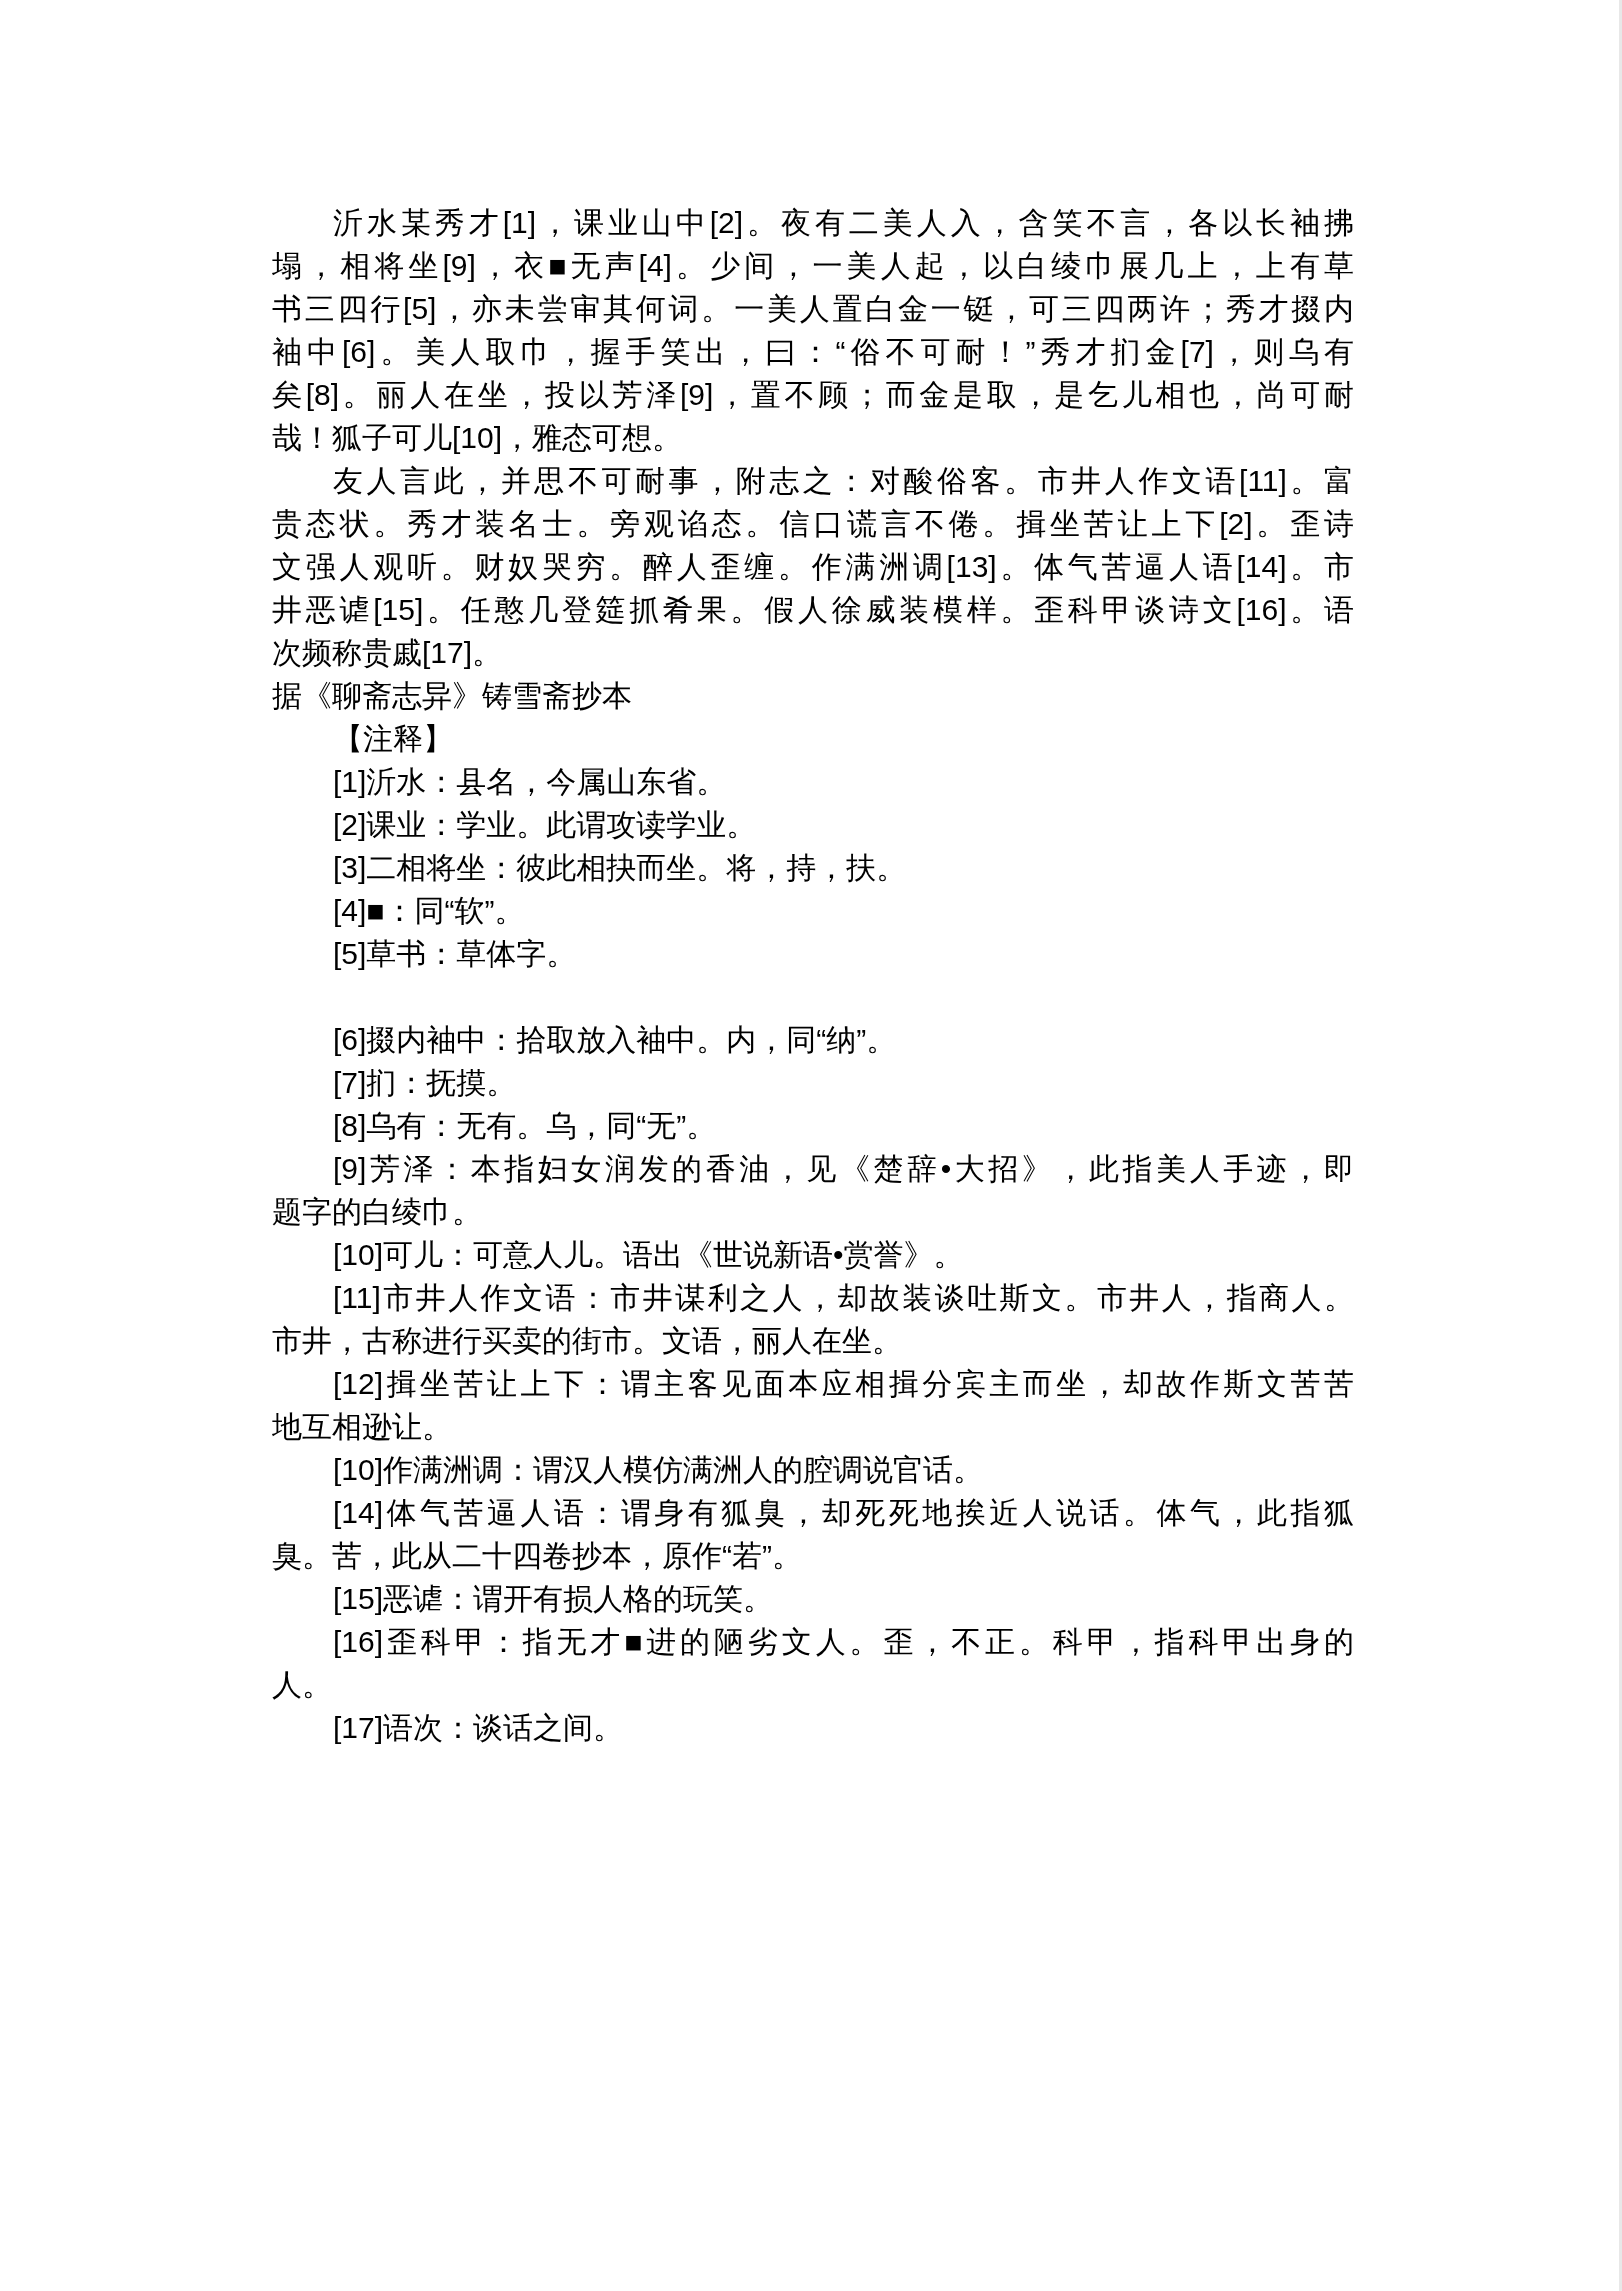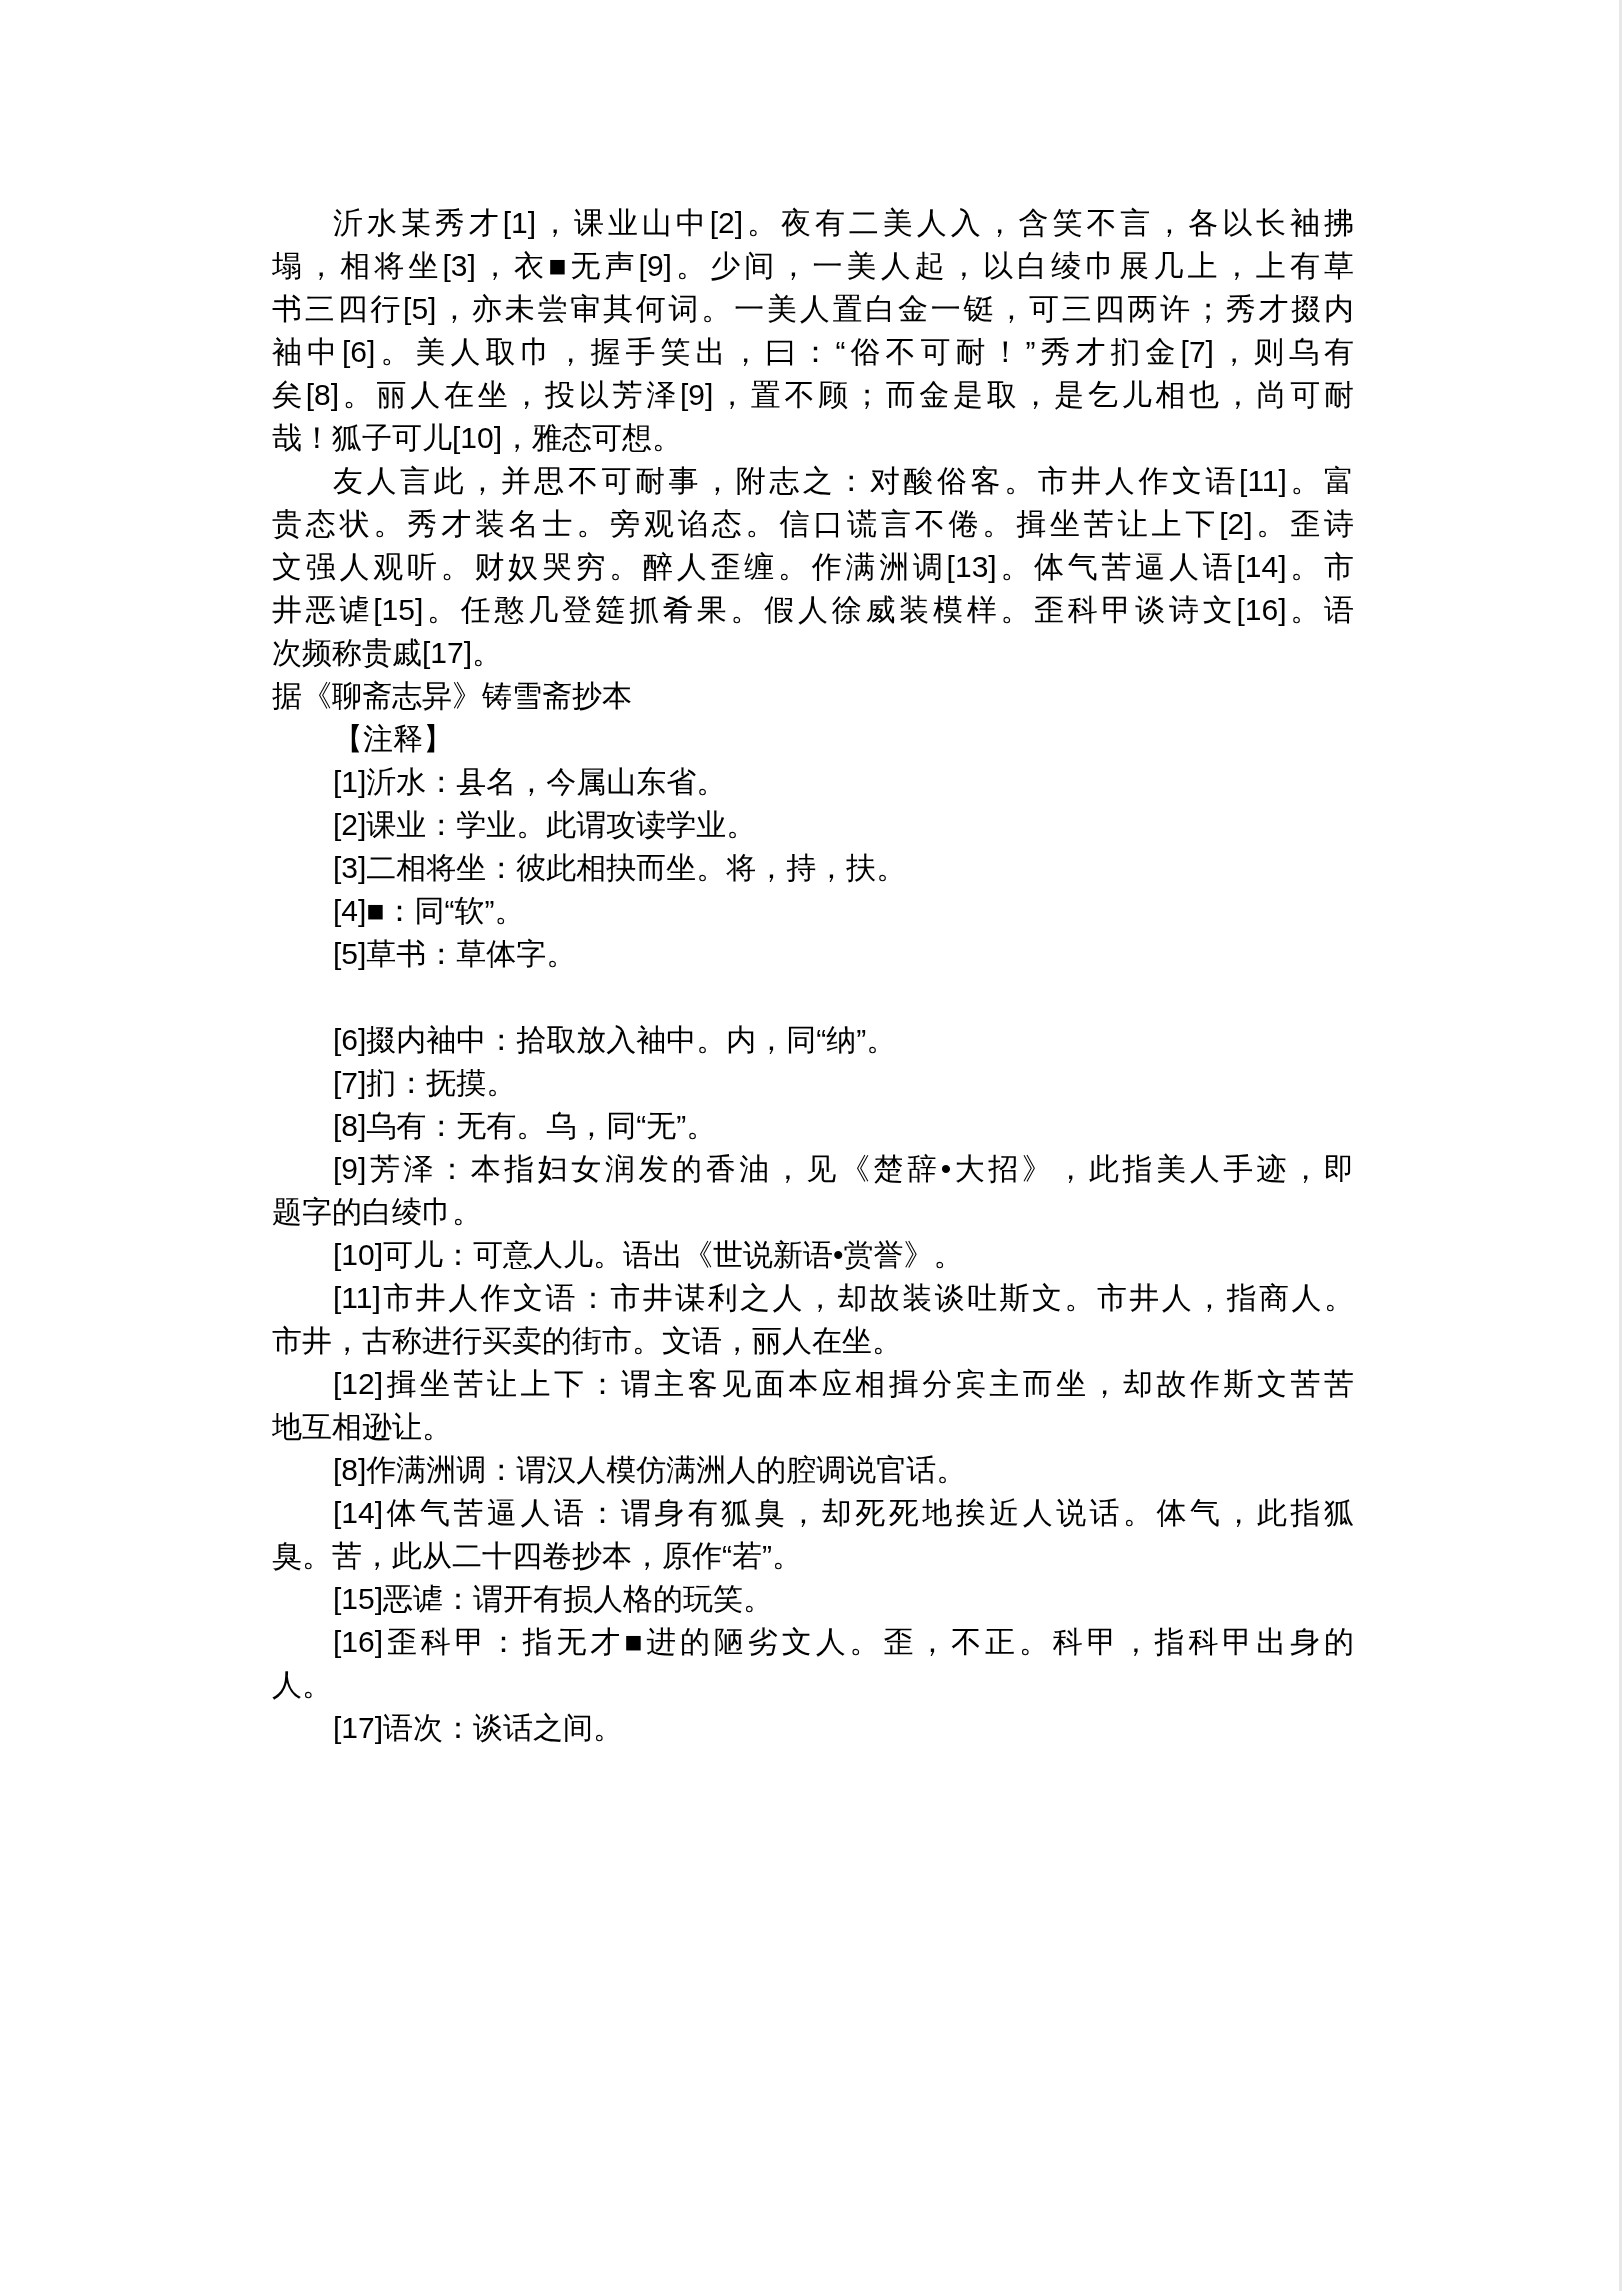--- a/index.html
+++ b/index.html
@@ -36,21 +36,21 @@
   .blank { height: 43px; }
 </style>
 </head>
 <body>
 
 <div class="page">
   <div class="text-block">
 
     <div>
       <div class="line indent just">沂水某秀才[1]，课业山中[2]。夜有二美人入，含笑不言，各以长袖拂</div>
-      <div class="line just">塌，相将坐[3]，衣■无声[9]。少间，一美人起，以白绫巾展几上，上有草</div>
+      <div class="line just">塌，相将坐[9]，衣■无声[4]。少间，一美人起，以白绫巾展几上，上有草</div>
       <div class="line just">书三四行[5]，亦未尝审其何词。一美人置白金一铤，可三四两许；秀才掇内</div>
       <div class="line just">袖中[6]。美人取巾，握手笑出，曰：“俗不可耐！”秀才扪金[7]，则乌有</div>
       <div class="line just">矣[8]。丽人在坐，投以芳泽[9]，置不顾；而金是取，是乞儿相也，尚可耐</div>
       <div class="line">哉！狐子可儿[10]，雅态可想。</div>
     </div>
 
     <div>
       <div class="line indent just">友人言此，并思不可耐事，附志之：对酸俗客。市井人作文语[11]。富</div>
       <div class="line just">贵态状。秀才装名士。旁观谄态。信口谎言不倦。揖坐苦让上下[2]。歪诗</div>
       <div class="line just">文强人观听。财奴哭穷。醉人歪缠。作满洲调[13]。体气苦逼人语[14]。市</div>
@@ -79,21 +79,21 @@
       <div class="line">题字的白绫巾。</div>
 
       <div class="line indent">[10]可儿：可意人儿。语出《世说新语•赏誉》。</div>
 
       <div class="line indent just">[11]市井人作文语：市井谋利之人，却故装谈吐斯文。市井人，指商人。</div>
       <div class="line">市井，古称进行买卖的街市。文语，丽人在坐。</div>
 
       <div class="line indent just">[12]揖坐苦让上下：谓主客见面本应相揖分宾主而坐，却故作斯文苦苦</div>
       <div class="line">地互相逊让。</div>
 
-      <div class="line indent">[8]作满洲调：谓汉人模仿满洲人的腔调说官话。</div>
+      <div class="line indent">[10]作满洲调：谓汉人模仿满洲人的腔调说官话。</div>
 
       <div class="line indent just">[14]体气苦逼人语：谓身有狐臭，却死死地挨近人说话。体气，此指狐</div>
       <div class="line">臭。苦，此从二十四卷抄本，原作“若”。</div>
 
       <div class="line indent">[15]恶谑：谓开有损人格的玩笑。</div>
 
       <div class="line indent just">[16]歪科甲：指无才■进的陋劣文人。歪，不正。科甲，指科甲出身的</div>
       <div class="line">人。</div>
 
       <div class="line indent">[17]语次：谈话之间。</div>

